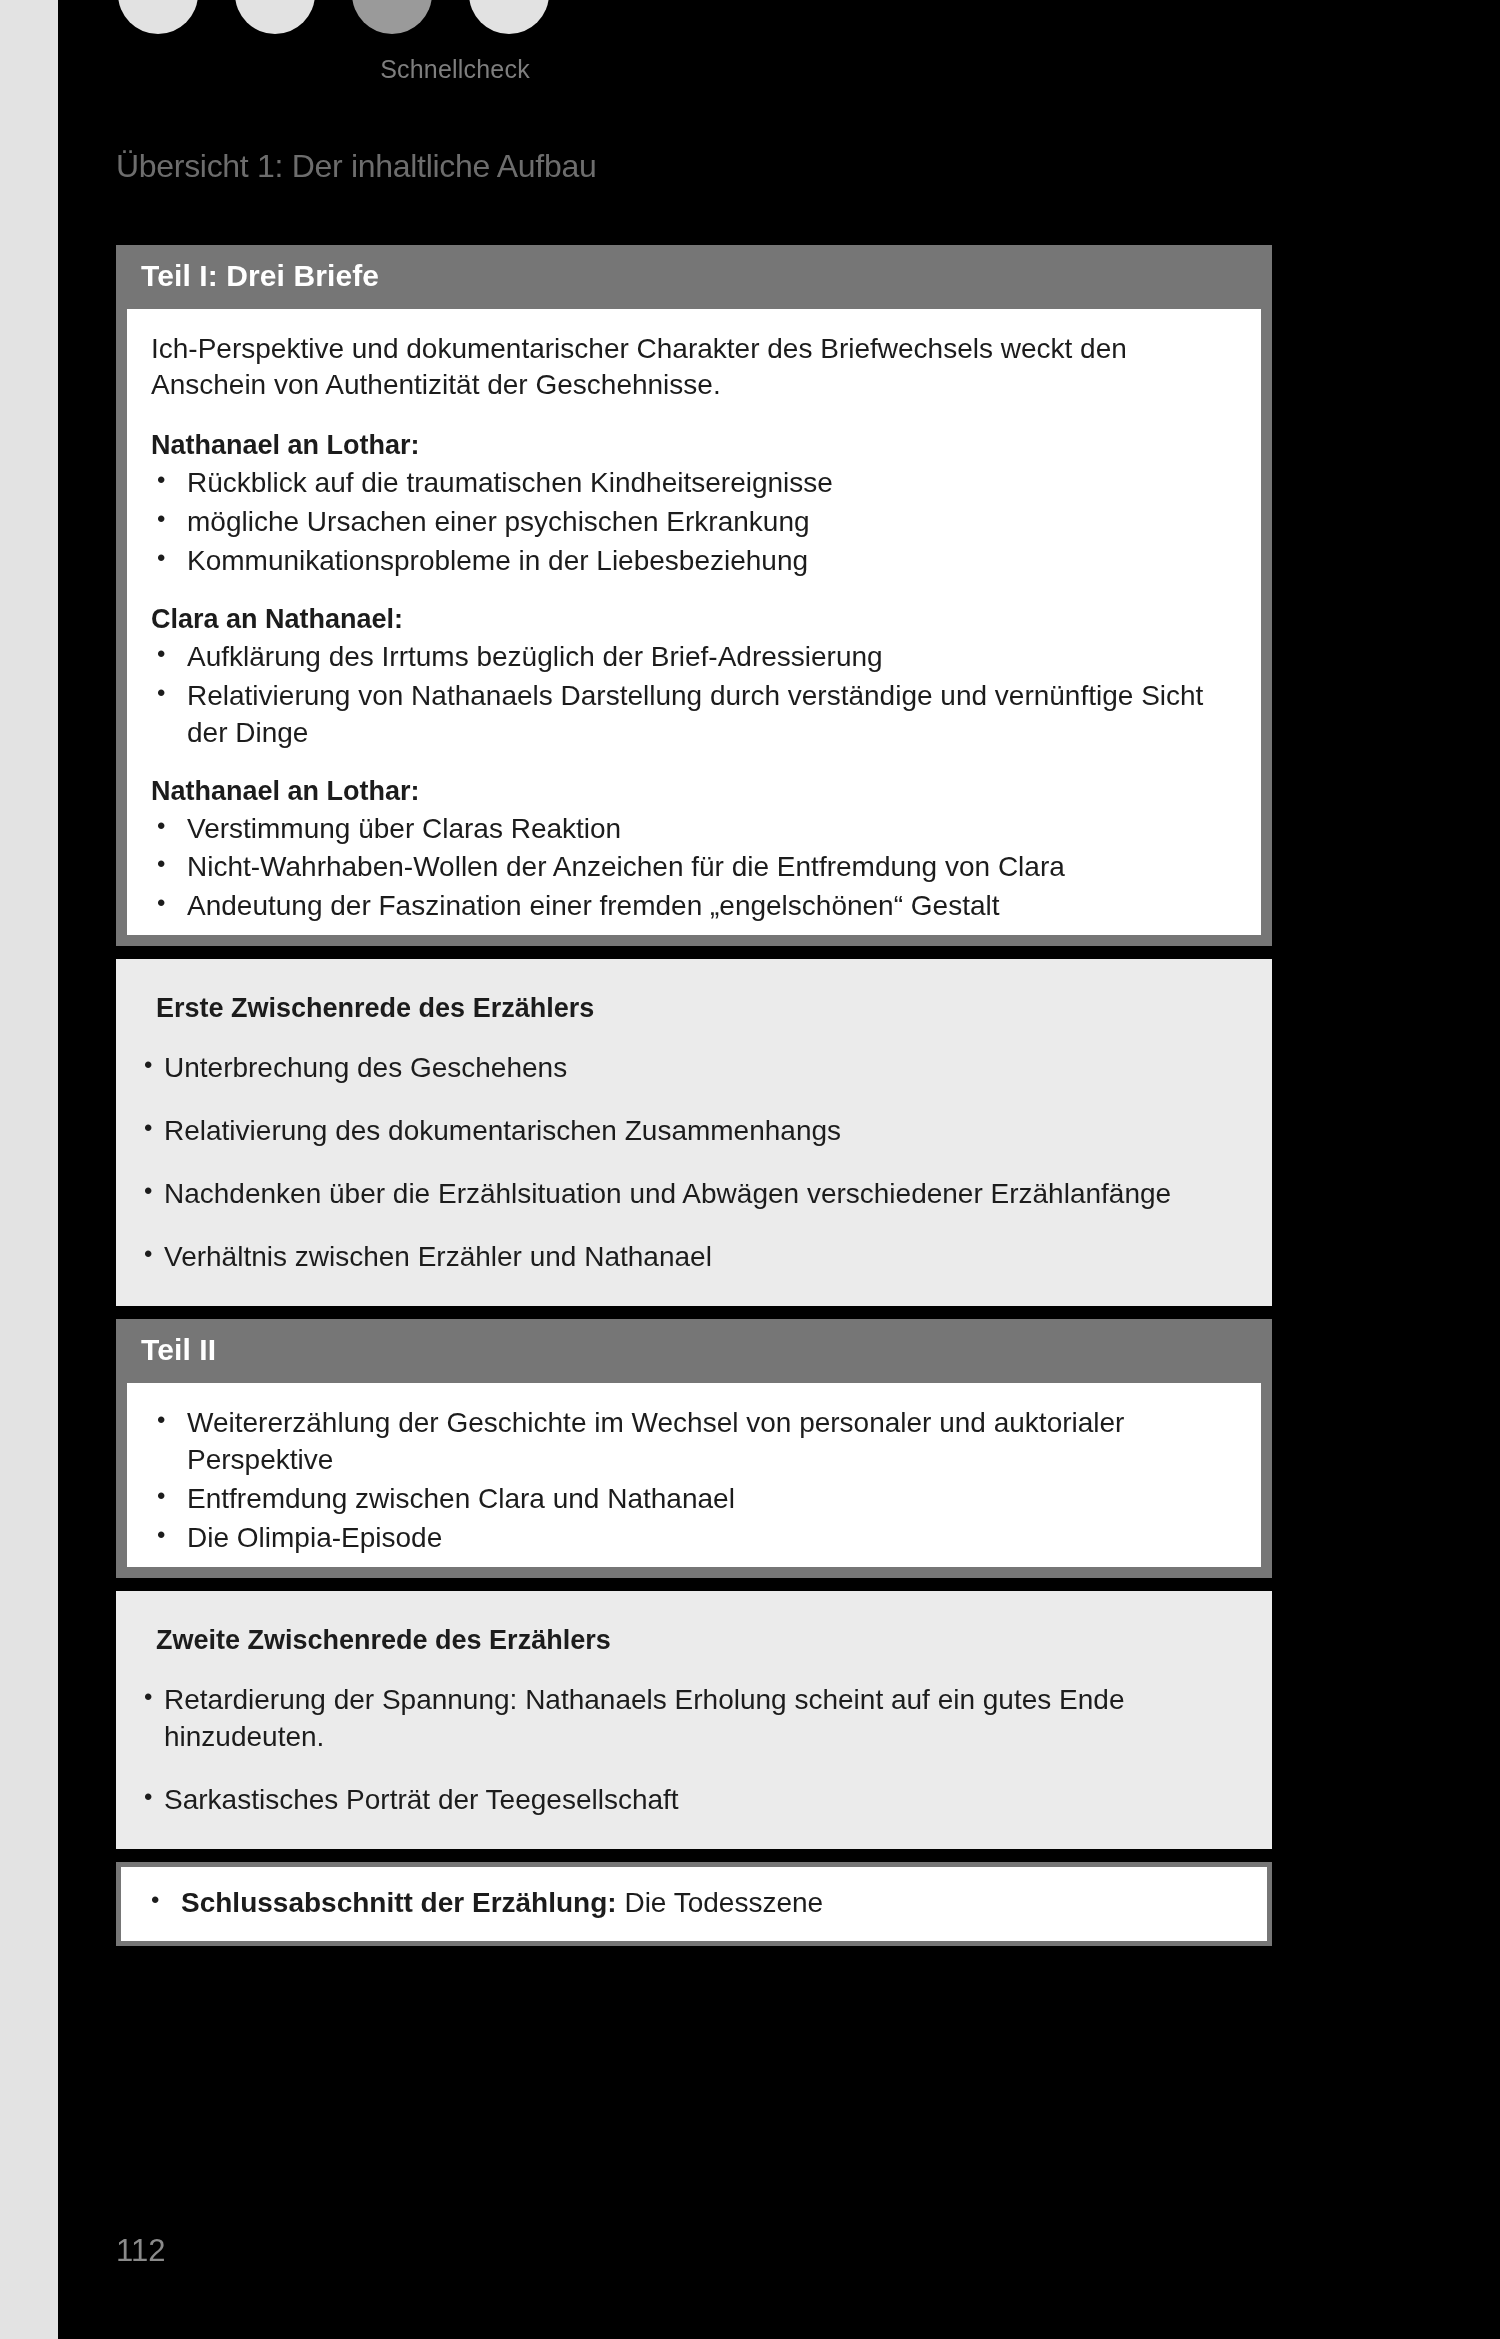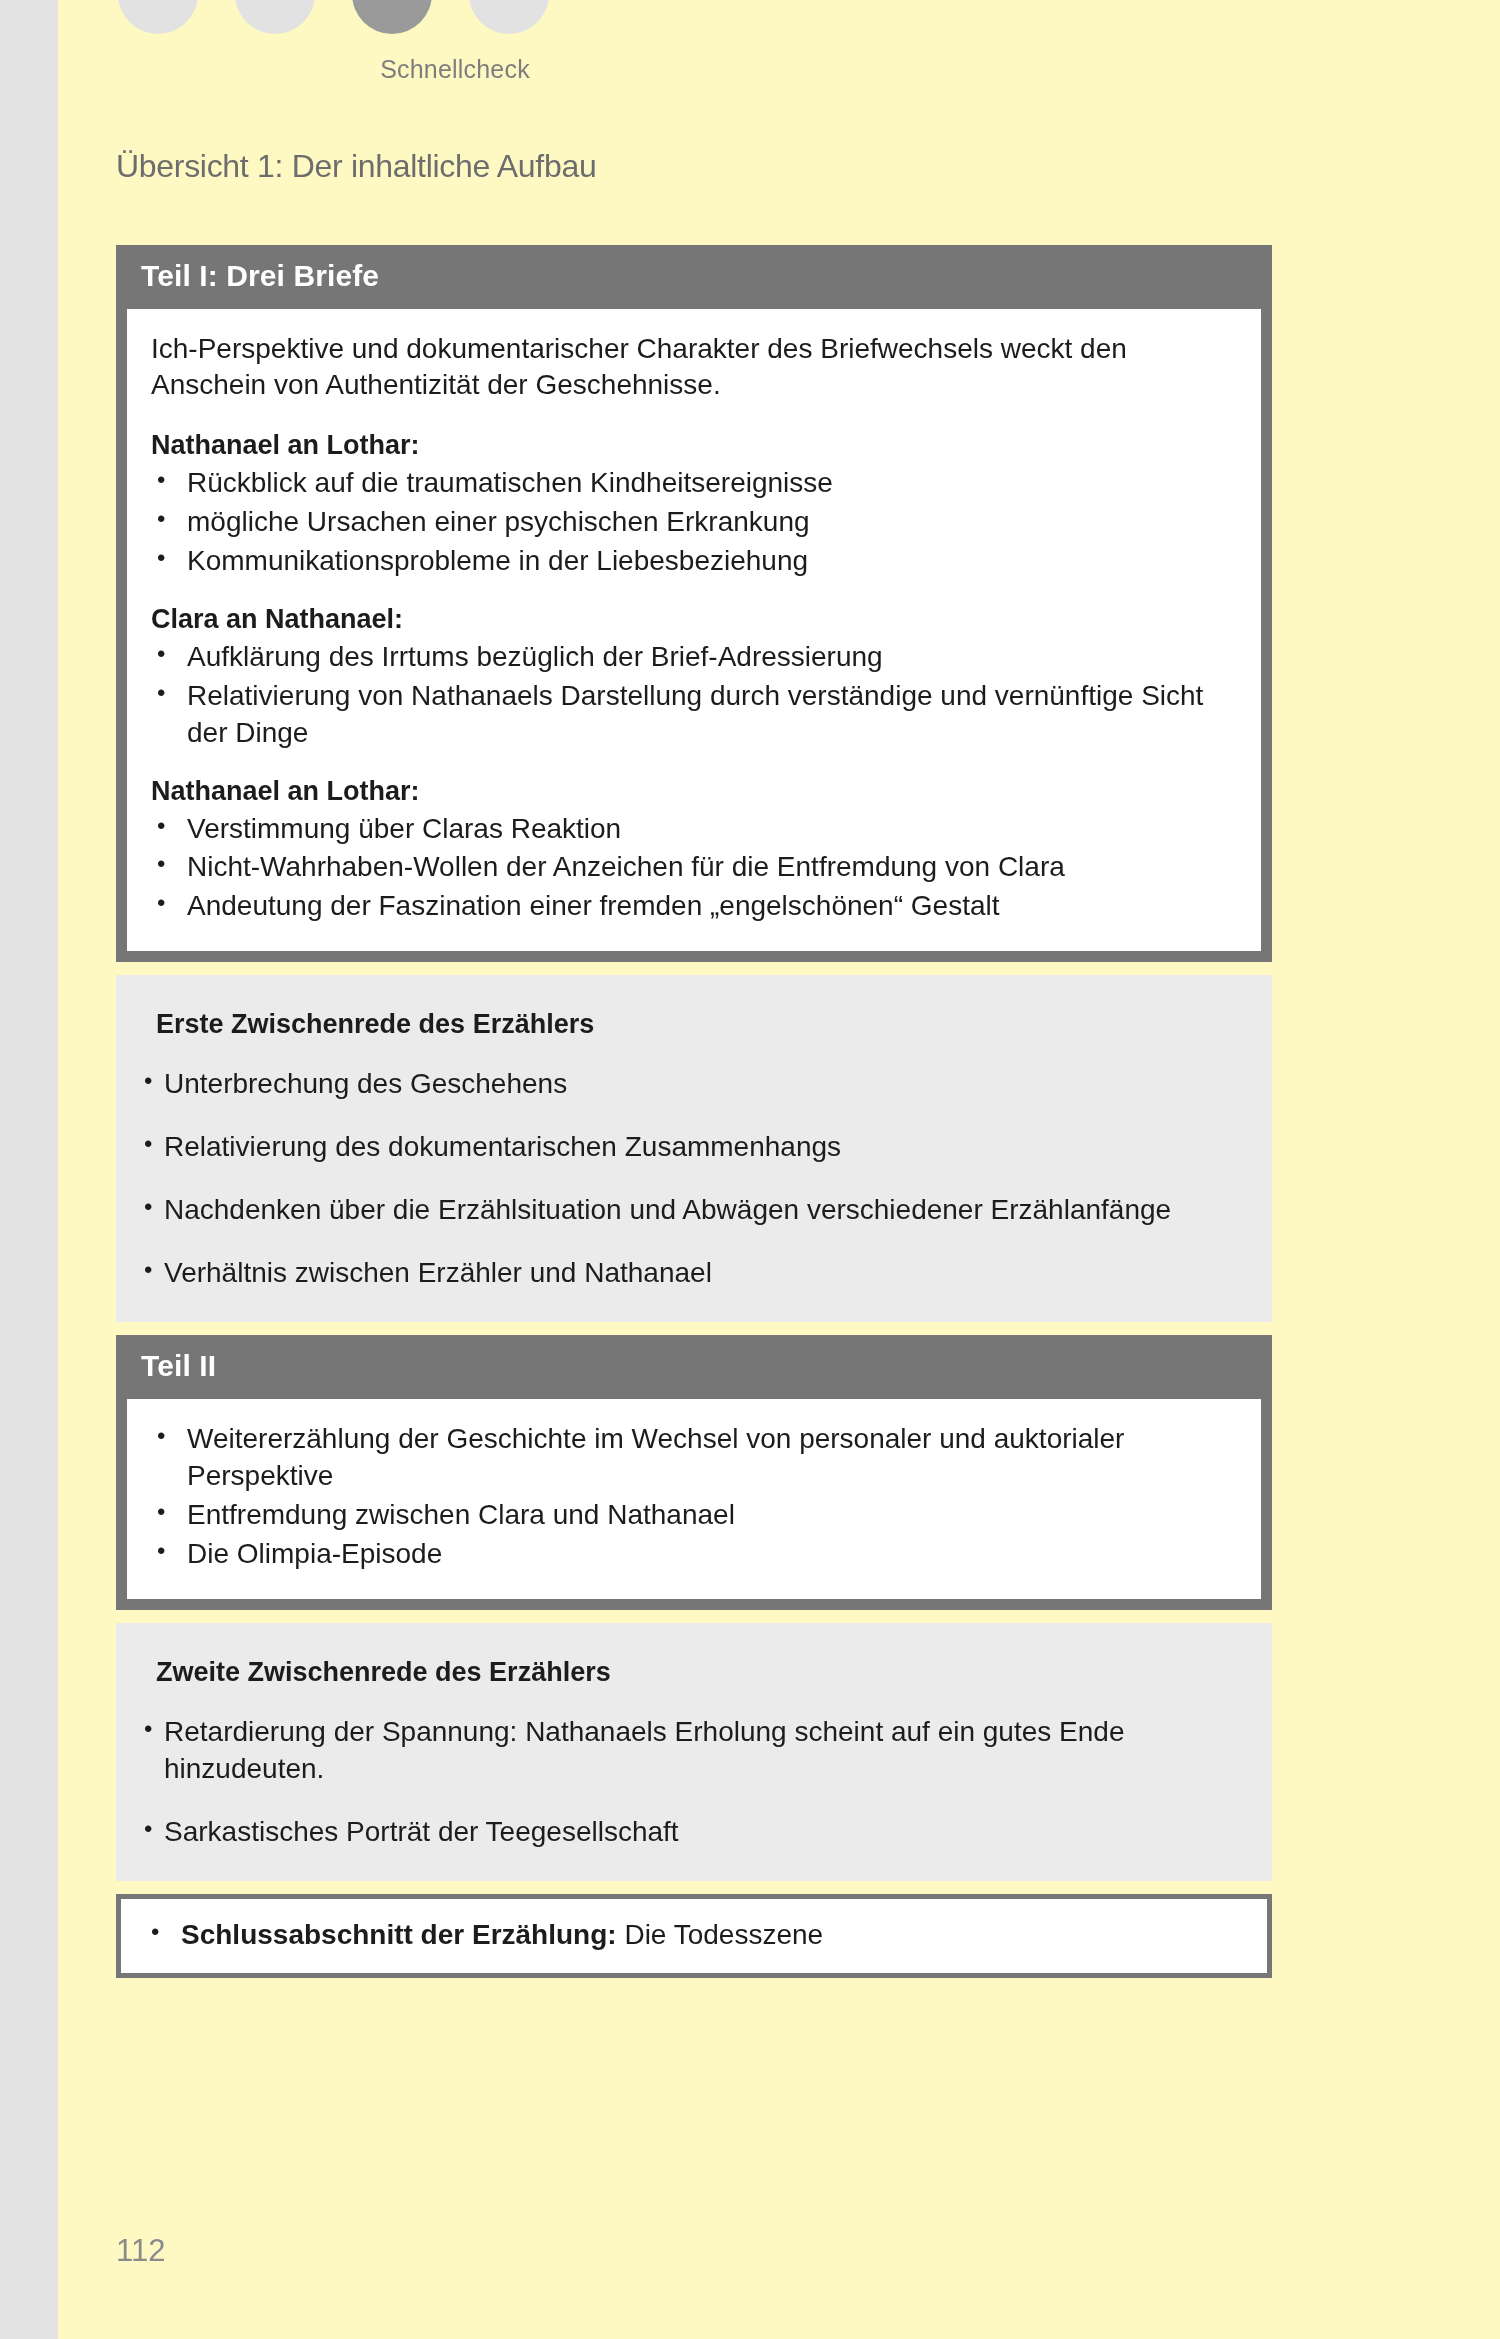--- a/index.html
+++ b/index.html
@@ -6,21 +6,21 @@
   html, body {
     width: 1500px;
     height: 2339px;
     background: #ffffff;
     font-family: "Liberation Sans", sans-serif;
   }
   #page {
     position: relative;
     width: 1500px;
     height: 2339px;
-    background: #fef9c3;
+    background: #000000;
     overflow: hidden;
   }
   
   .gutter {
     position: absolute;
     left: 0; top: 0;
     width: 58px;
     height: 2339px;
     background: #e3e3e3;
   }
@@ -74,21 +74,21 @@
   }
   .framed .framed-title {
     color: #ffffff;
     font-weight: bold;
     font-size: 30px;
     padding: 14px 0 16px 14px;
     letter-spacing: 0.1px;
   }
   .framed .framed-body {
     background: #ffffff;
-    padding: 22px 24px 24px 24px;
+    padding: 22px 24px 8px 24px;
   }
 
   
   .grayblock {
     background: #ebebeb;
     padding: 34px 26px 30px 26px;
     margin-bottom: 13px;
   }
   .grayblock .gb-title {
     font-weight: bold;

